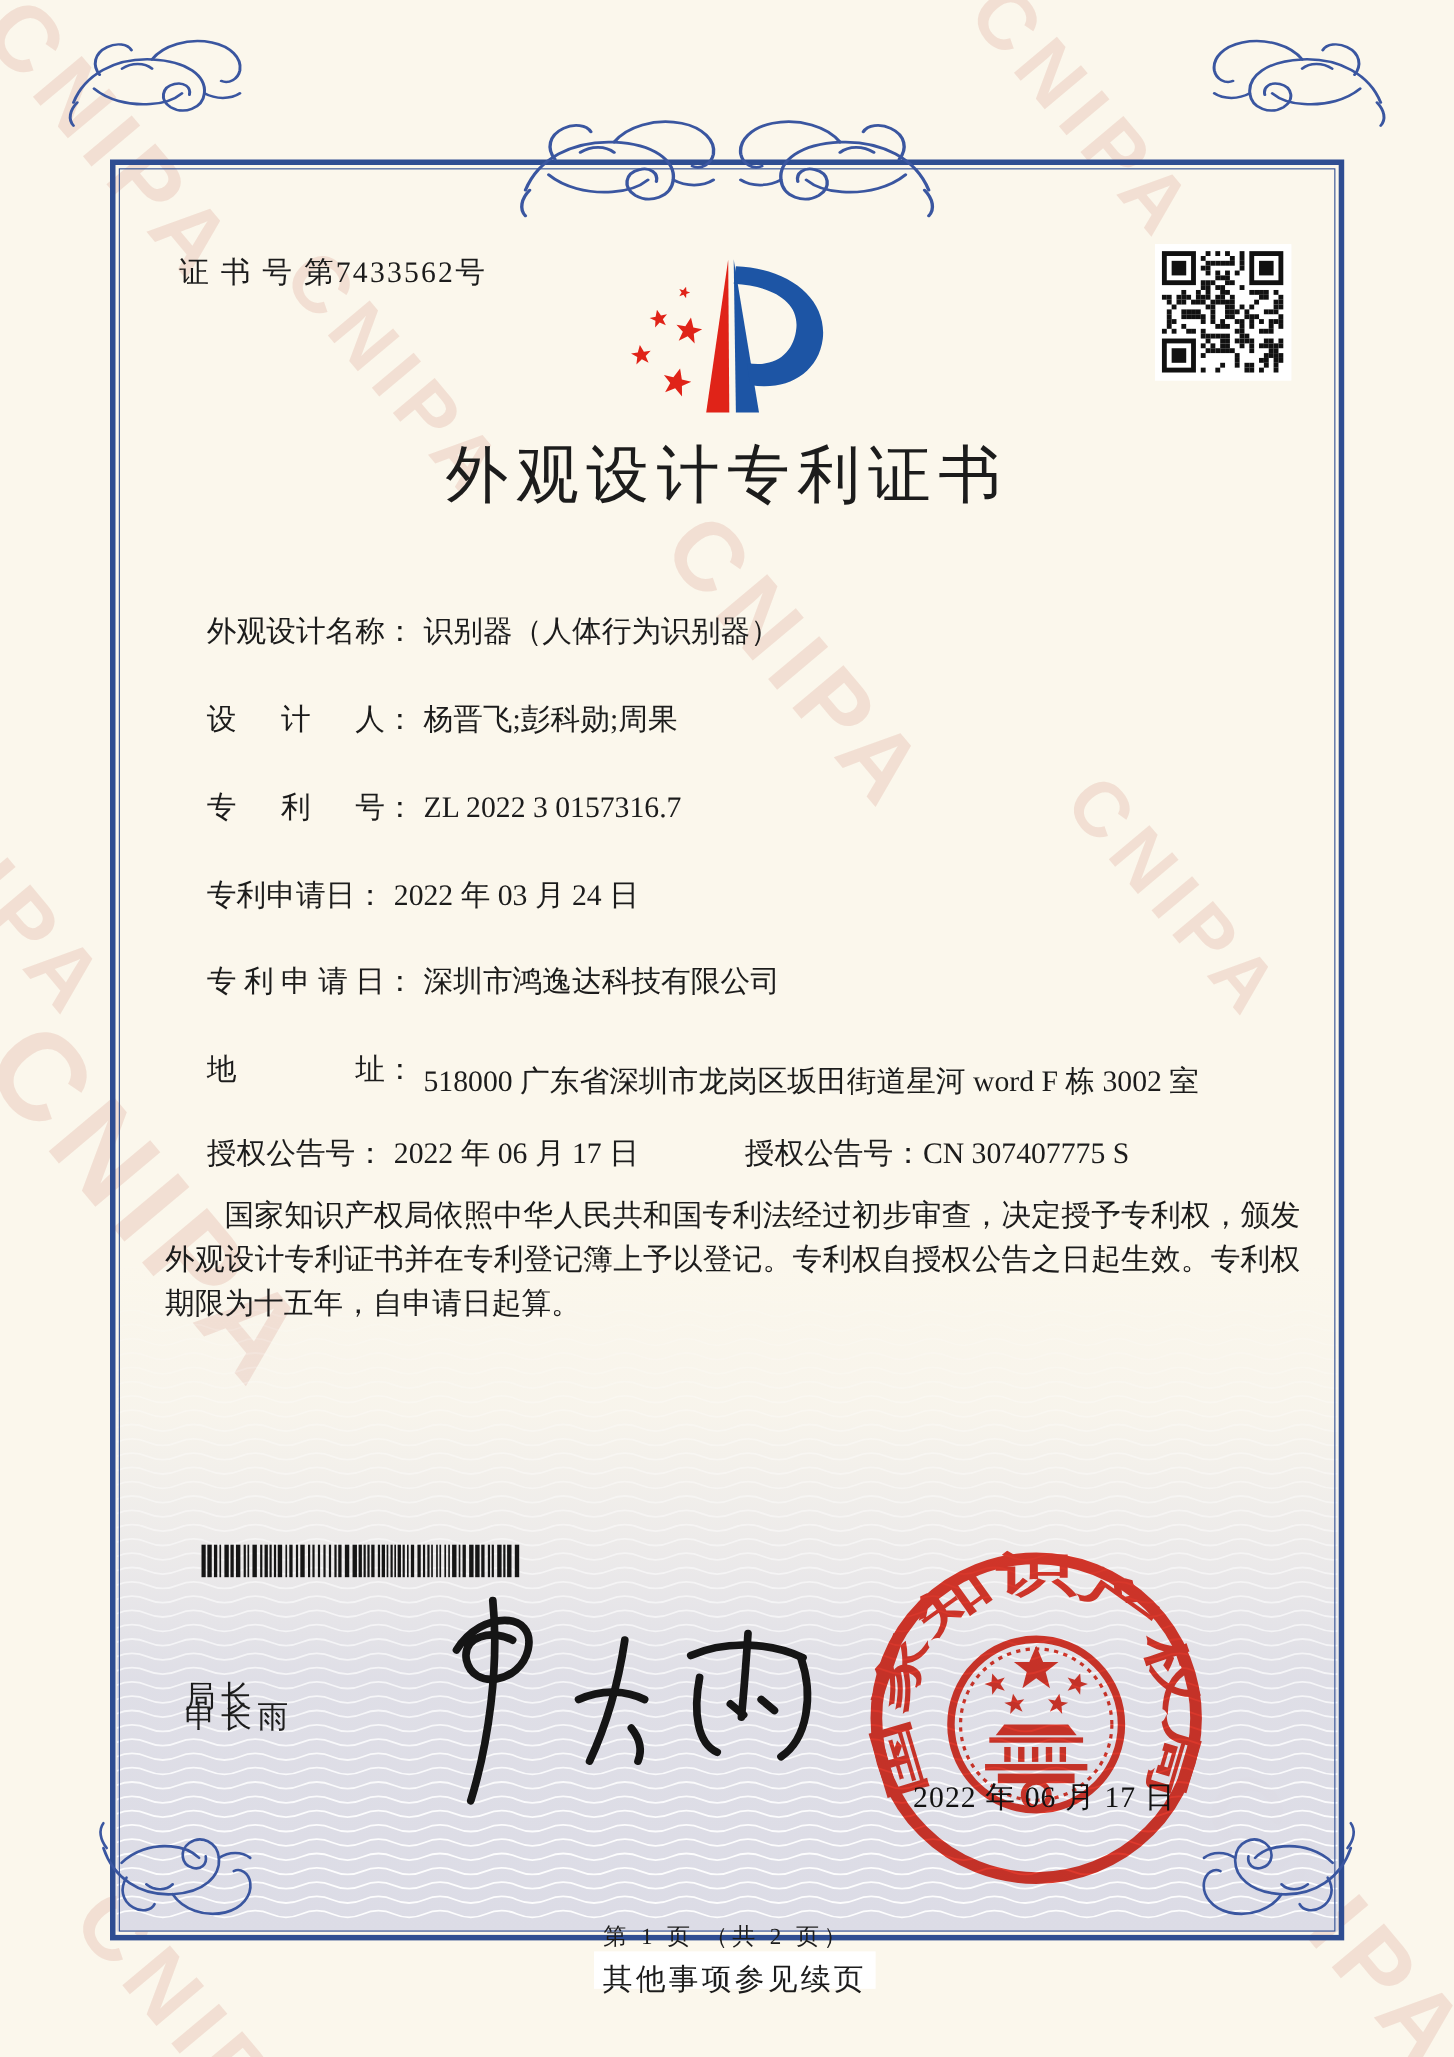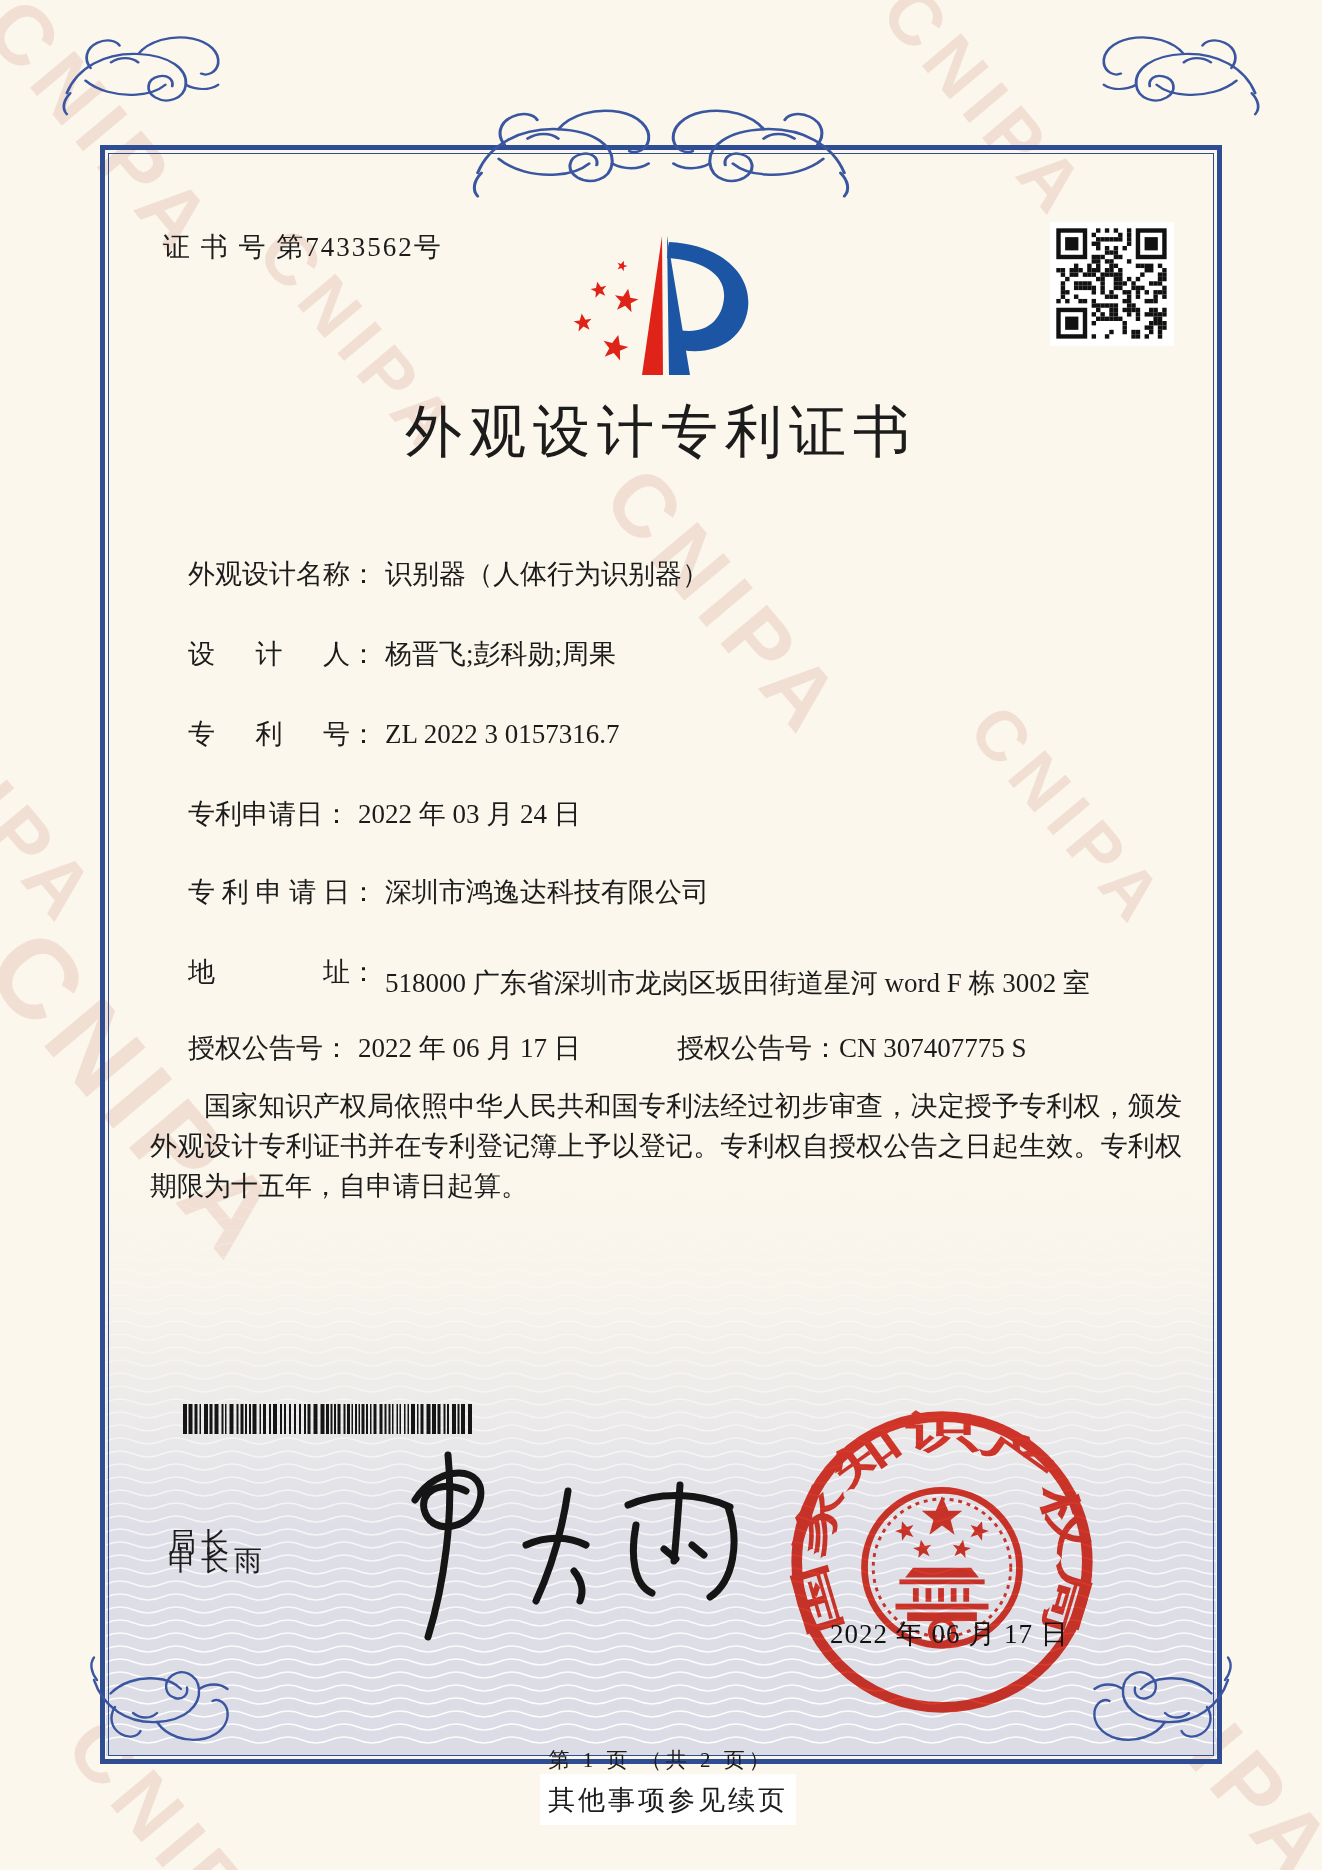--- a/index.html
+++ b/index.html
@@ -47,21 +47,21 @@
   
   .barcode{position:absolute; left:183px; top:1404px; z-index:5;}
   .sig-label{position:absolute; left:168px; font-size:28px; z-index:5;
     font-family:"Liberation Sans",sans-serif; letter-spacing:5px;}
   .signature{position:absolute; left:330px; top:1445px; z-index:6;}
   .seal{position:absolute; left:787px; top:1407px; z-index:6; mix-blend-mode:multiply;}
   .seal-date{position:absolute; left:830px; top:1616px; z-index:7; font-size:27px; color:#111;
     letter-spacing:1px; white-space:nowrap;}
   .page-ind{position:absolute; left:0; width:100%; top:1708px; text-align:center;
     font-size:21px; letter-spacing:4px; z-index:5;margin-top:38px;}
-  .cont-note{position:absolute; left:540px; top:1774px; width:256px; height:51px; background:#ffffff;
+  .cont-note{position:absolute; left:540px; top:1774px; width:256px; height:34px; background:#ffffff;
     z-index:5; text-align:center; line-height:52px; font-size:27px; letter-spacing:3px;
     font-family:"DejaVu Serif",serif;}
 </style>
 </head>
 <body>
 
 <div class="page">
 
   <div class="wm" style="left:40px;top:-20px;font-size:84px;">CNIPA</div>
   <div class="wm" style="left:930px;top:-30px;font-size:74px;">CNIPA</div>

